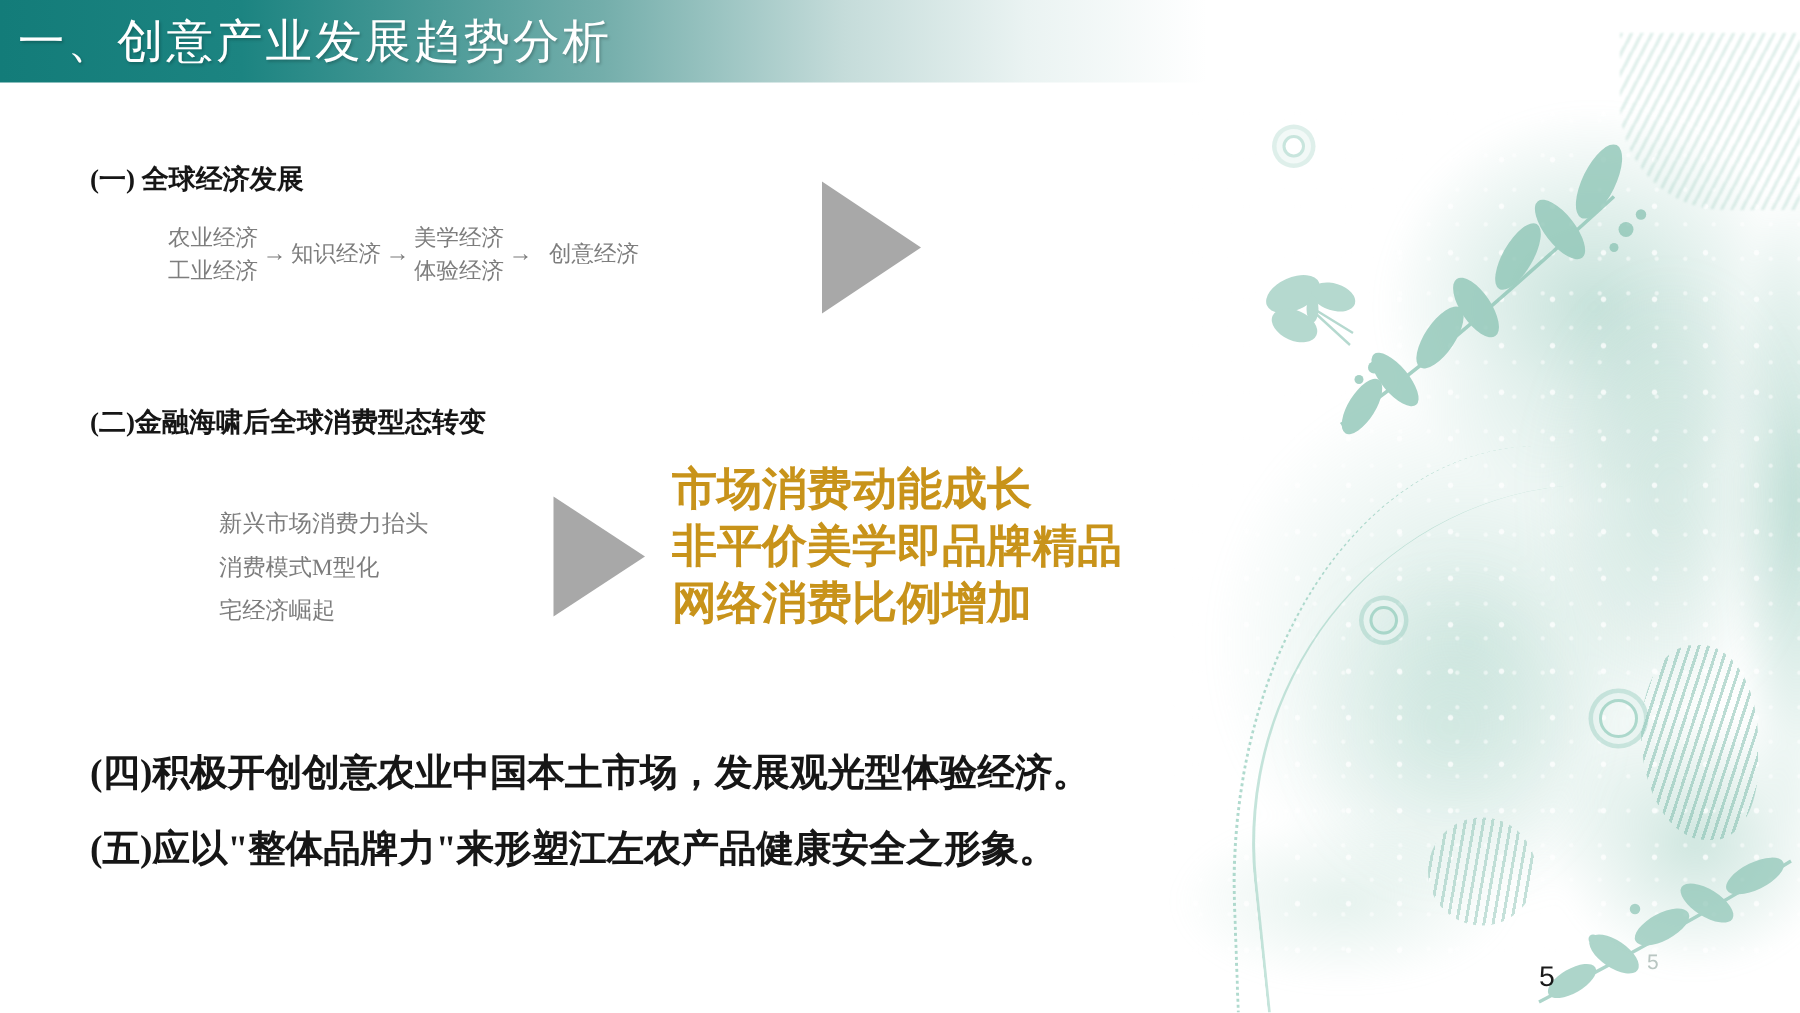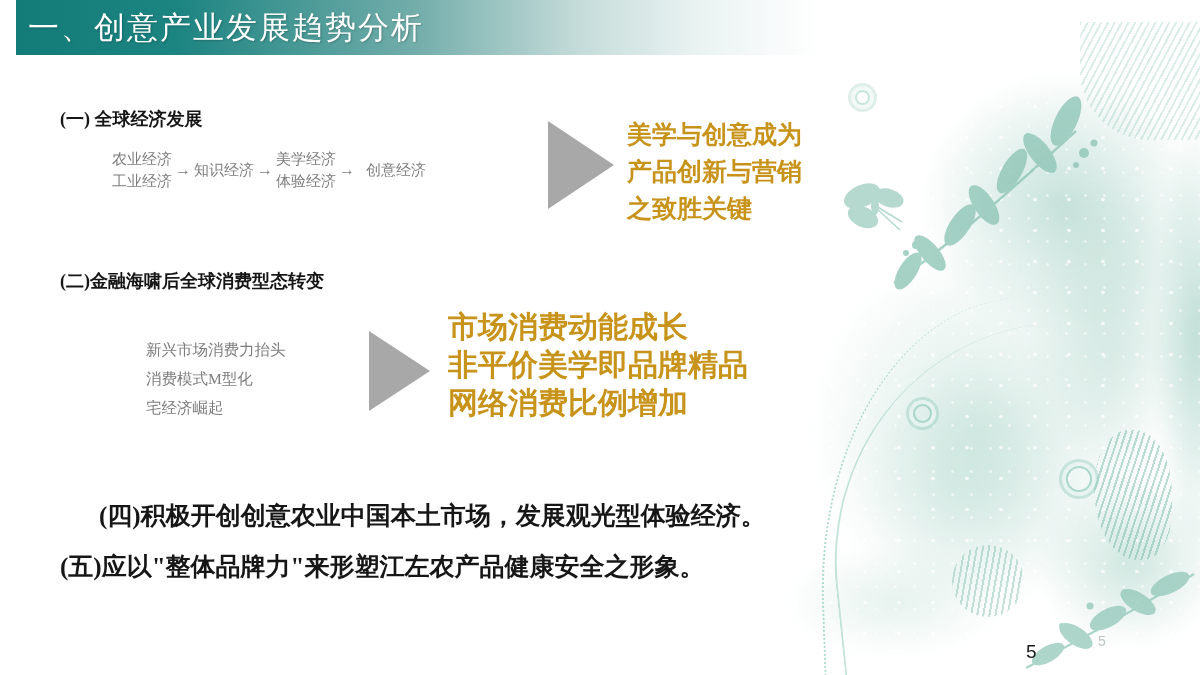--- a/index.html
+++ b/index.html
@@ -94,21 +94,21 @@
     transform:rotate(-2deg);
   }
 
   
   #sprig-top{position:absolute;left:880px;top:95px;width:230px;height:200px;opacity:.92;}
   #sprig-bottom{position:absolute;left:1020px;top:560px;width:180px;height:115px;opacity:.9;}
   #butterfly{position:absolute;left:842px;top:176px;width:70px;height:62px;opacity:.9;}
 
   
   #header{
-    position:absolute;left:16px;top:0;width:1006px;height:55px;
+    position:absolute;left:0;top:0;width:1006px;height:55px;
     background:linear-gradient(90deg,#137c79 0%,#1c8481 16%,#74aeab 40%,#c5dcda 56%,#eaf3f2 68%,#ffffff 80%,#ffffff 100%);
   }
   #header-title{
     position:absolute;left:12px;top:6px;
     font-size:31px;line-height:44px;
     color:#ffffff;
     letter-spacing:2px;
     font-family:"Liberation Serif","DejaVu Serif",serif;
     font-weight:500;
     text-shadow:1px 1px 2px rgba(0,0,0,.22);
@@ -181,21 +181,21 @@
   
   .stmt{
     position:absolute;left:60px;
     font-size:25px;line-height:34px;
     color:#161616;
     font-weight:700;
     white-space:nowrap;
     font-family:"Liberation Serif","DejaVu Serif",serif;
   }
   #s-three{top:447px;}
-  #s-four{top:499px;margin-left:39px;}
+  #s-four{top:499px;}
   #s-five{top:550px;}
   .red{color:#d21f10;}
 
   
   #page-number{
     position:absolute;left:1026px;top:641px;
     font-size:19px;color:#1a1a1a;
     font-family:"Liberation Sans","DejaVu Sans",sans-serif;
   }
   #page-number-ghost{
@@ -280,25 +280,20 @@
       <span>美学经济</span>
       <span>体验经济</span>
     </span>
     <span class="arrow">→</span>
     <span class="gap"></span>
     <span>创意经济</span>
   </div>
 
   <div class="tri" id="tri-one"></div>
 
-  <div class="gold" id="gold-one">
-    <div>美学与创意成为</div>
-    <div>产品创新与营销</div>
-    <div>之致胜关键</div>
-  </div>
 
   <div class="heading" id="h-two">(二)金融海啸后全球消费型态转变</div>
 
   <div class="graylist" id="list-two">
     <div>新兴市场消费力抬头</div>
     <div>消费模式M型化</div>
     <div>宅经济崛起</div>
   </div>
 
   <div class="tri" id="tri-two"></div>

